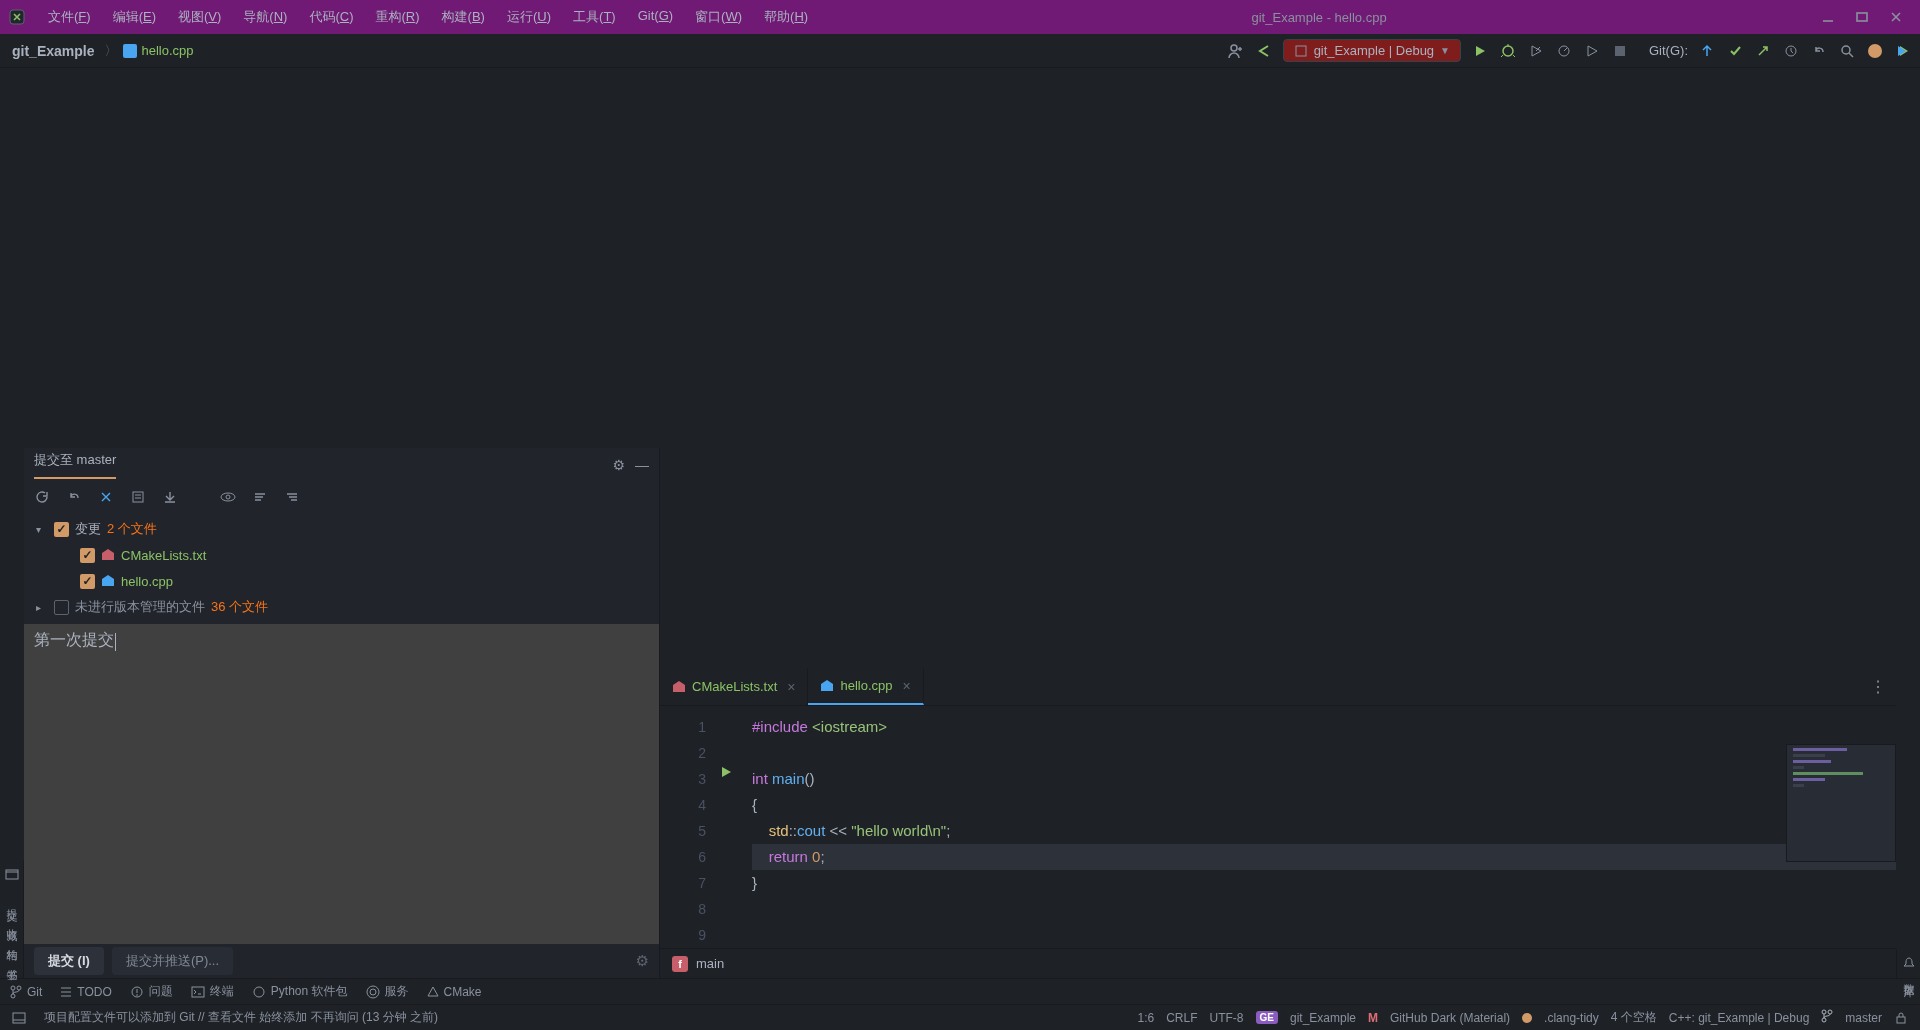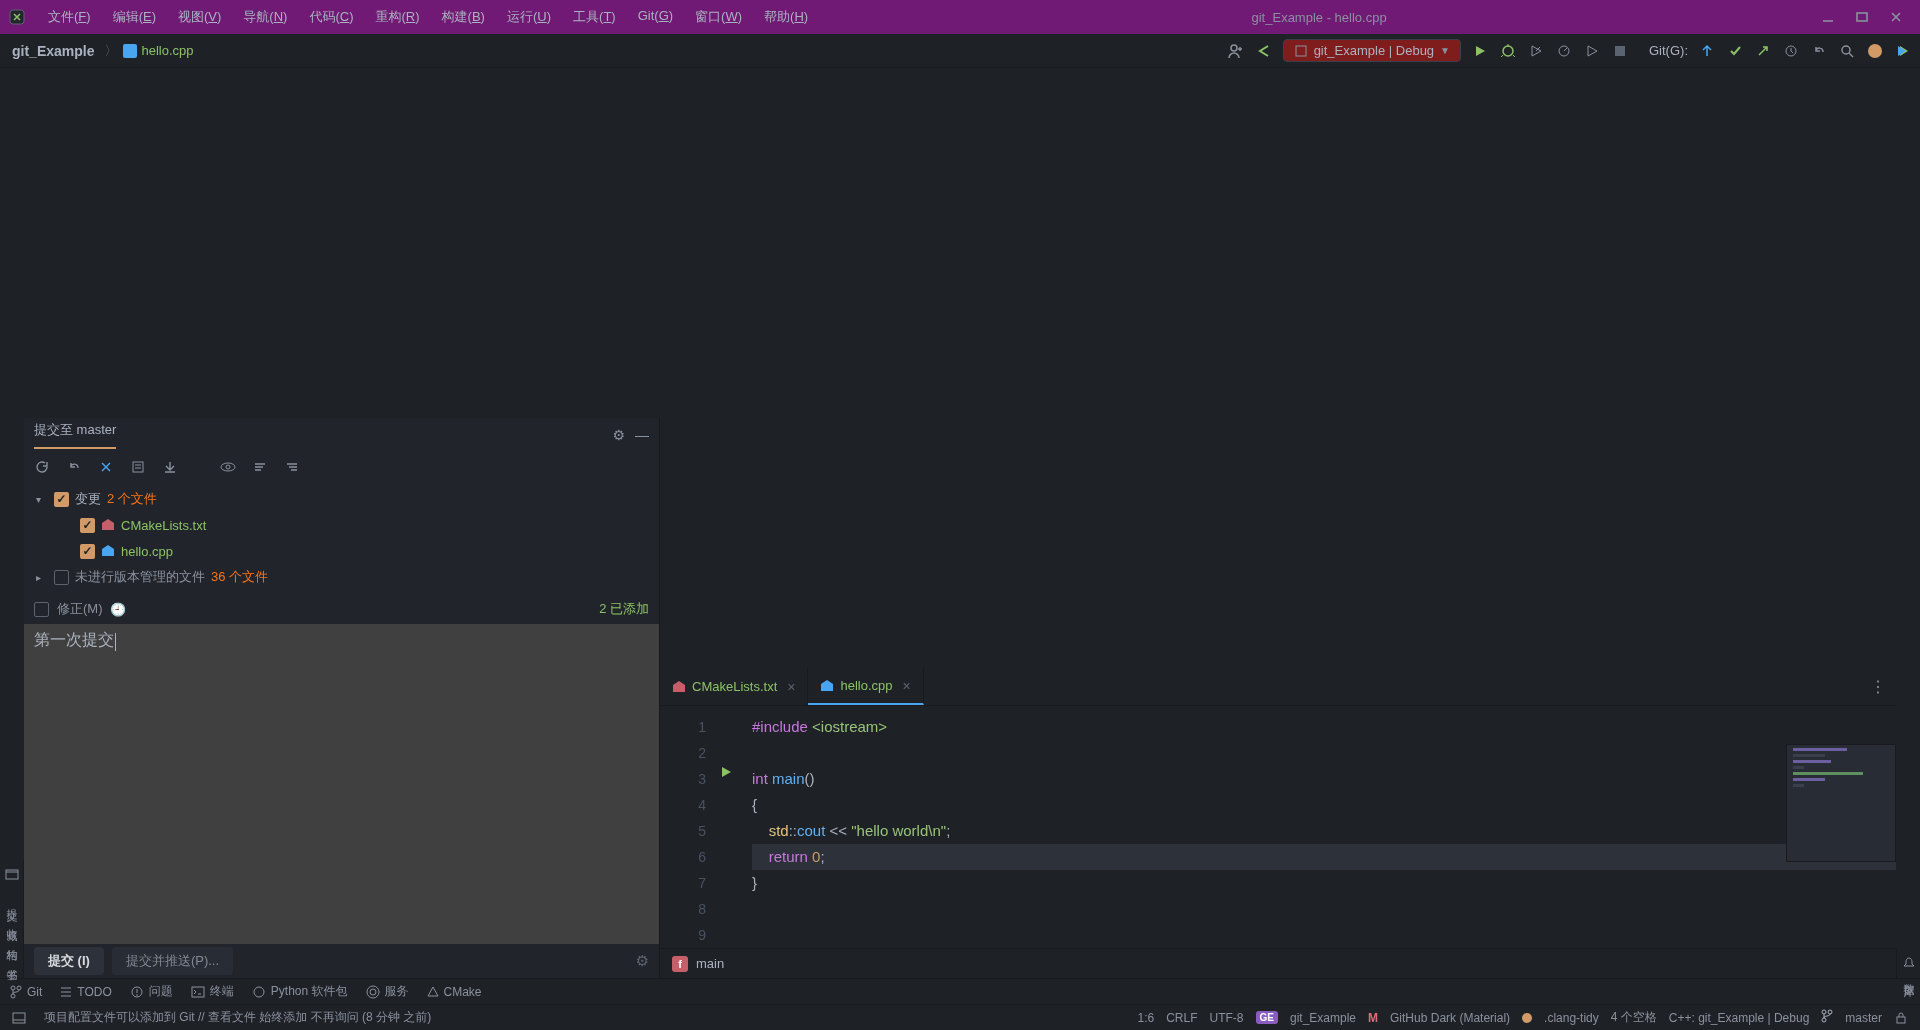--- a/index.html
+++ b/index.html
@@ -387,26 +387,20 @@
           </div>
         </div>
       <div class="tree-row">
         <span class="tree-expand">▸</span>
         <span class="chk empty"></span>
         <span class="tree-label" style="color:#8a919e">未进行版本管理的文件</span>
         <span class="tree-count">36 个文件</span>
       </div>
     </div>
     <div class="changes-spacer"></div>
-    <div class="amend-row">
-      <span class="chk empty"></span>
-      <span class="tree-label" style="color:#8a919e">修正(M)</span>
-      <span class="ico" style="color:#5c6370;cursor:pointer">🕘</span>
-      <span class="right">2 已添加</span>
-    </div>
     <div class="commit-msg">
       <span class="commit-msg-text">第一次提交</span><span class="cursor-bar"></span>
     </div>
     <div class="commit-actions">
       <span class="btn-commit">提交 (I)</span>
       <span class="btn-push">提交并推送(P)...</span>
       <span class="gear">⚙</span>
     </div>
   </div>
 
@@ -578,21 +572,21 @@
     </span>
   </div>
 
 <div class="statusbar">
   <span class="sb-icon">
       <svg width="14" height="14">
         <rect x="1" y="2" width="12" height="10" fill="none" stroke="#8a919e"></rect>
         <line x1="1" y1="9" x2="13" y2="9" stroke="#8a919e"></line>
       </svg>
     </span>
-  <span>项目配置文件可以添加到 Git // 查看文件   始终添加   不再询问 (8 分钟 之前)</span>
+  <span>项目配置文件可以添加到 Git // 查看文件   始终添加   不再询问 (13 分钟 之前)</span>
   <div class="right">
     <span>1:6</span>
     <span>CRLF</span>
     <span>UTF-8</span>
     <span class="sb-badge">GE</span>
     <span>git_Example</span>
     <span class="m-icon">M</span>
     <span>GitHub Dark (Material)</span>
     <span class="dot-red"></span>
     <span>.clang-tidy</span>

